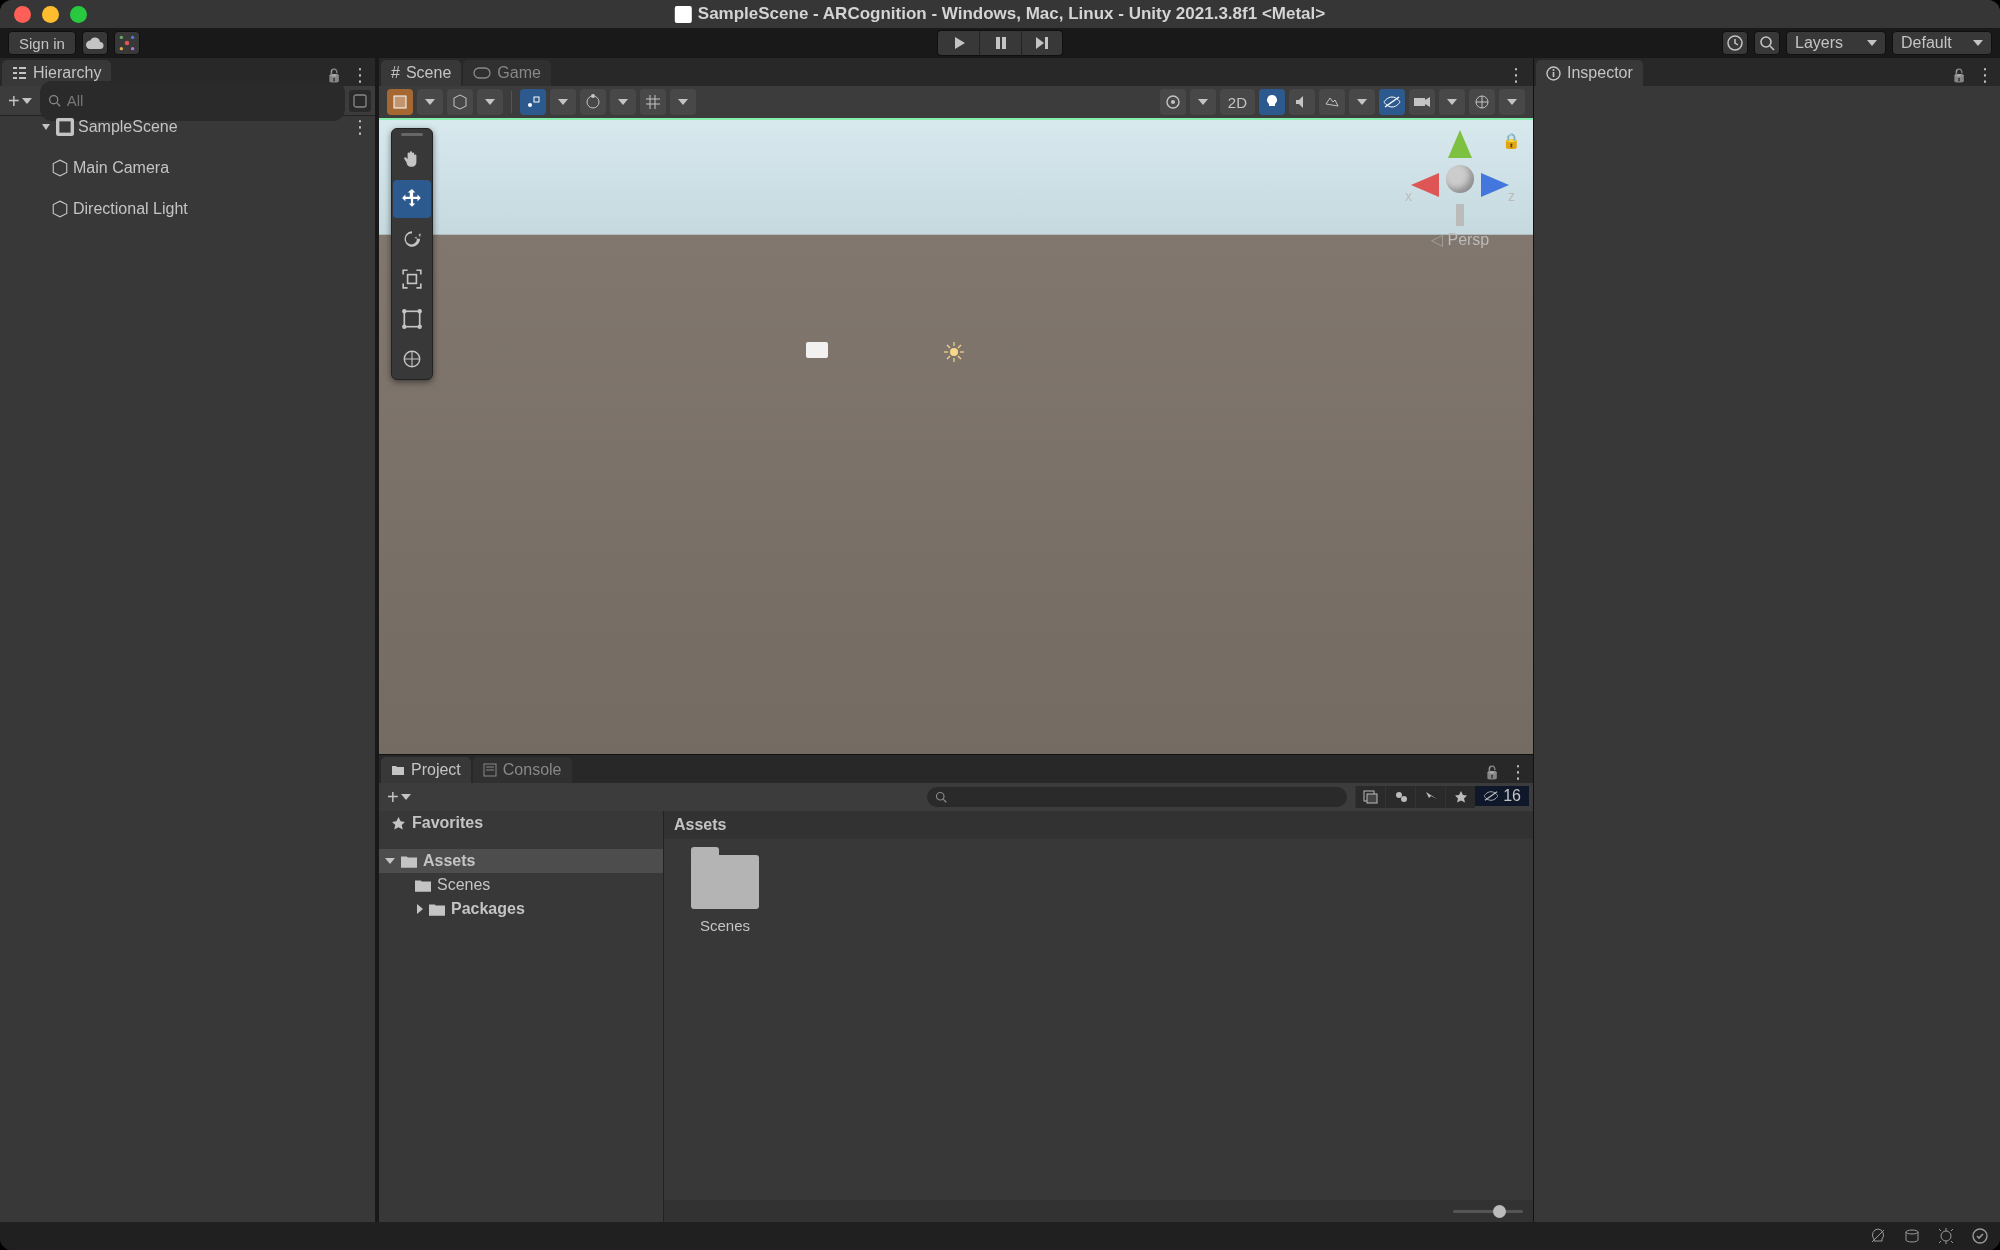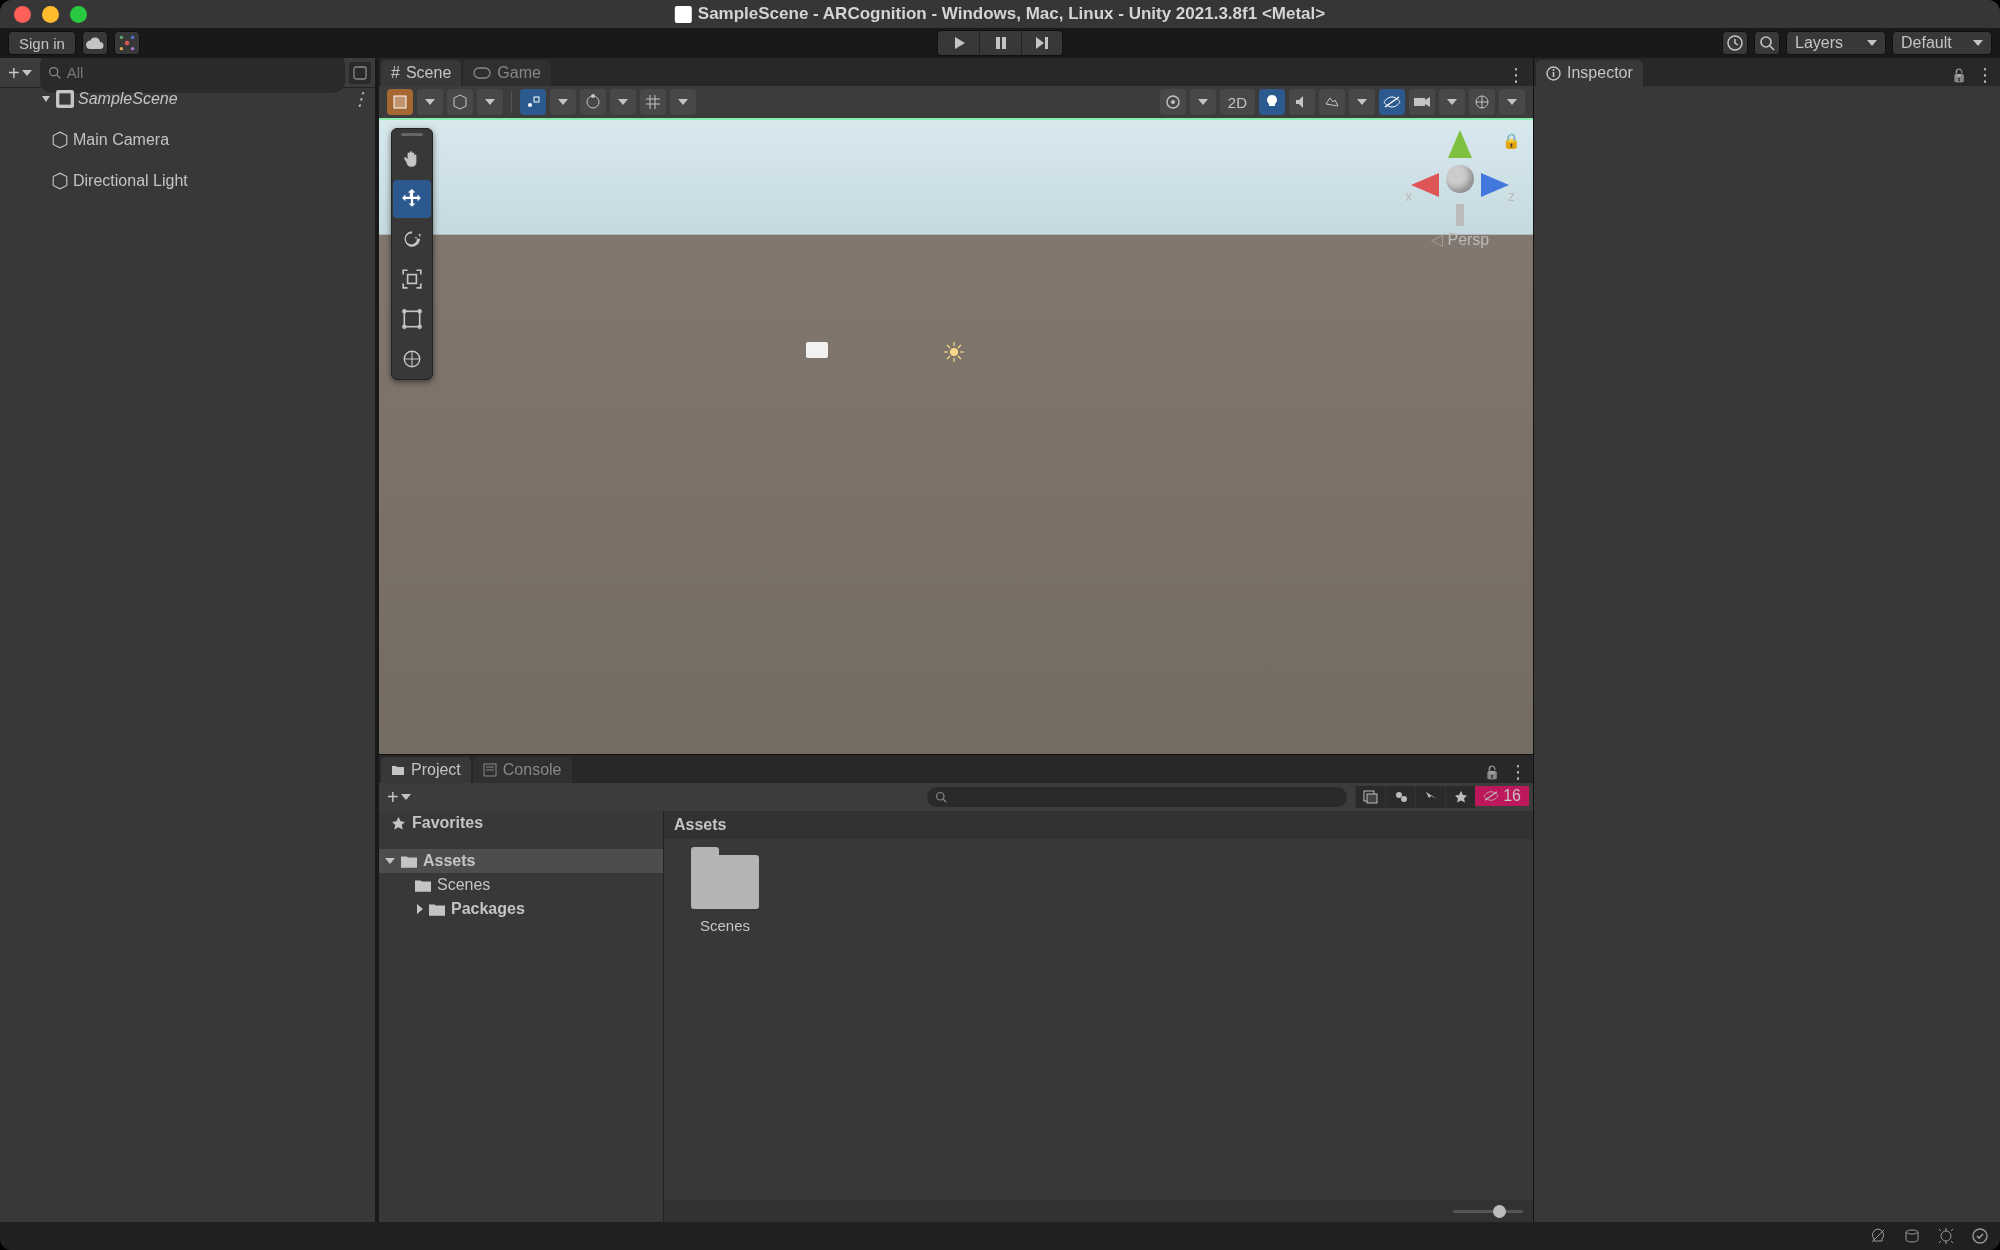--- a/index.html
+++ b/index.html
@@ -46,21 +46,21 @@
 
 .panel-body { flex: 1; background: #383838; display: flex; flex-direction: column; }
 .panel-toolbar { height: 30px; background: #3c3c3c; display: flex; align-items: center; padding: 0 4px; gap: 4px; border-bottom: 1px solid #222;}
 .plus-btn { display:flex; align-items:center; gap:2px; padding:0 4px;}
 .search-field { flex: 1; background: #2a2a2a; border-radius: 12px; height: 40px; display: flex; align-items: center; padding: 0 8px; gap: 6px; color:#777; font-size:15px;}
 .badge-icon { width:22px; height:22px; background:#2a2a2a; border-radius:3px; display:flex; align-items:center; justify-content:center;}
 
 
 .tree { flex: 1; overflow: auto; }
 .tree-row { height: 22px; display: flex; align-items: center; padding-left: 6px; gap: 4px; font-size: 16px;}
-.tree-row.scene { font-weight: 500; font-style: italic; }
+.tree-row.scene { font-weight: 500; }
 .tree-arrow { width: 0; height: 0; border-left: 4px solid transparent; border-right: 4px solid transparent; border-top: 6px solid #c4c4c4; margin-right: 2px; margin-left:36px;}
 .tree-row .obj-icon { width: 18px; height: 18px; display:inline-block;}
 .indent1 { padding-left: 51px; margin-top: 19px; }
 
 
 .col-sep { width: 4px; background: #191919; }
 
 
 .scene-tabs { height: 28px; background: #282828; display: flex; align-items: flex-end;}
 .scene-ctx { margin-left: auto; padding-right:6px; display:flex; align-items:center;}
@@ -98,21 +98,21 @@
 .axis-label.lz { right:-10px; top:54px;}
 .persp-label { margin-top:6px; font-size:16px; color:#bbb;}
 
 
 .bottom { height: 468px; display: flex; border-top:1px solid #111;}
 .bottom-main { flex:1; display:flex; flex-direction:column; background:#383838;}
 .project-toolbar { height: 28px; background: #3c3c3c; display: flex; align-items: center; padding: 0 4px; gap: 4px;}
 .search-field.sm { height:20px; max-width:420px;}
 .proj-right-icons { display:flex; gap:0; margin-left:4px;}
 .proj-icon-btn { width:30px; height:22px; background:#2a2a2a; display:flex; align-items:center; justify-content:center; border-left:1px solid #333;}
-.hidden-count { display:flex; align-items:center; gap:4px; padding:0 8px; background:#be185d; height:20px;}
+.hidden-count { display:flex; align-items:center; gap:4px; padding:0 8px; background:#0f172a; height:20px;}
 
 .project-split { flex:1; display:flex;}
 .proj-tree { width: 285px; background:#383838; border-right:1px solid #222; display:flex; flex-direction:column;}
 .proj-tree-section { height:24px; display:flex; align-items:center; padding-left:12px; gap:6px; font-weight:600; }
 .proj-tree-row { height:24px; display:flex; align-items:center; gap:6px; font-size:16px;}
 .proj-tree-row.selected { background: #4d4d4d; }
 .proj-tree-row .arrow-r { width:0;height:0;border-top:5px solid transparent;border-bottom:5px solid transparent;border-left:6px solid #c4c4c4;}
 .proj-tree-row .arrow-d { width:0;height:0;border-left:5px solid transparent;border-right:5px solid transparent;border-top:6px solid #c4c4c4;}
 
 .proj-content { flex:1; display:flex; flex-direction:column; background:#383838;}
@@ -209,20 +209,37 @@
       <div class="dd">
         <span>Default</span>
         <span class="dd-arrow"></span>
       </div>
     </div>
   </div>
 
   <div class="main">
 
     <div class="col-left">
+      <div class="panel-tabs">
+        <div class="tab">
+          <svg width="15" height="15" viewBox="0 0 15 15">
+              <rect x="1" y="1" width="4" height="2" fill="#c4c4c4"></rect>
+              <rect x="1" y="6" width="4" height="2" fill="#c4c4c4"></rect>
+              <rect x="1" y="11" width="4" height="2" fill="#c4c4c4"></rect>
+              <rect x="7" y="1" width="7" height="2" fill="#c4c4c4"></rect>
+              <rect x="7" y="6" width="7" height="2" fill="#c4c4c4"></rect>
+              <rect x="7" y="11" width="7" height="2" fill="#c4c4c4"></rect>
+            </svg>
+          <span>Hierarchy</span>
+        </div>
+        <div class="tab-actions">
+          <div class="tab-icon-btn lock-sm"></div>
+          <div class="tab-icon-btn dots-v"></div>
+        </div>
+      </div>
       <div class="panel-body">
         <div class="panel-toolbar">
           <div class="plus-btn">
             <span style="font-size:20px;line-height:14px;">+</span>
             <span class="dd-arrow" style="border-top-color:#c4c4c4;"></span>
           </div>
           <div class="search-field">
             <svg width="13" height="13" viewBox="0 0 16 16">
                 <circle cx="7" cy="7" r="5" fill="none" stroke="#888" stroke-width="1.6"></circle>
                 <line x1="11" y1="11" x2="15" y2="15" stroke="#888" stroke-width="1.6"></line>

